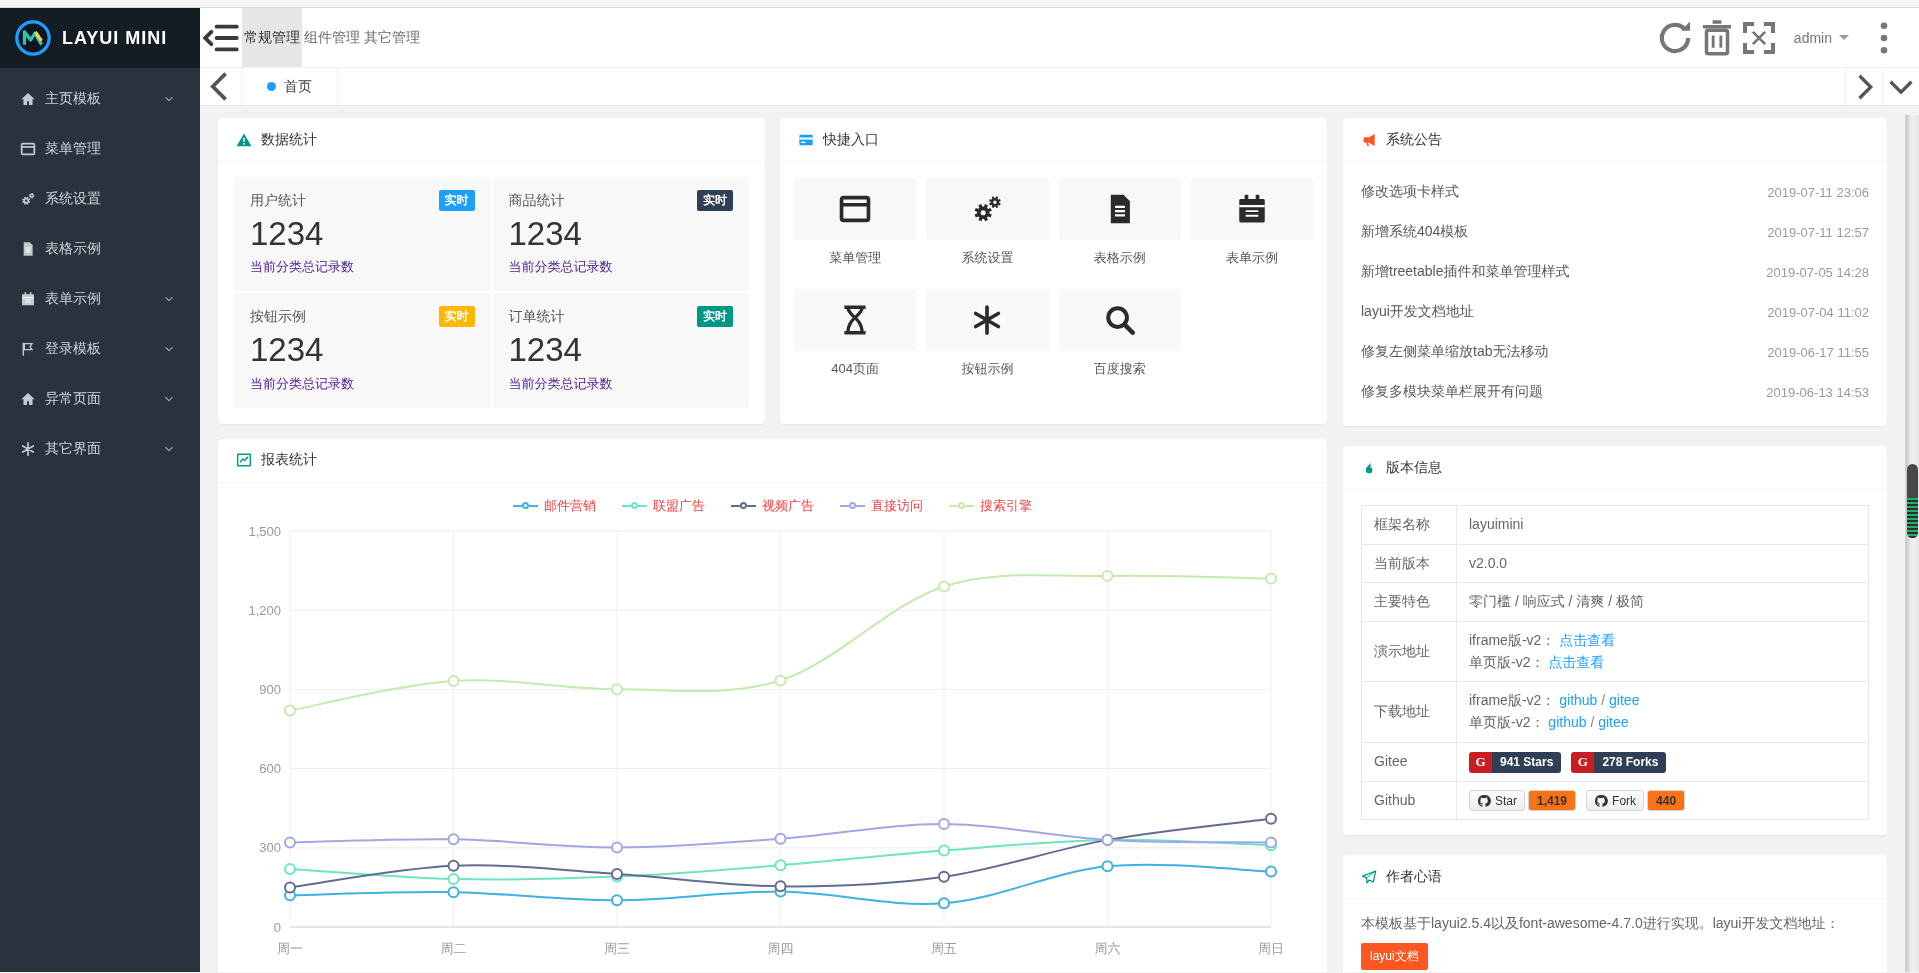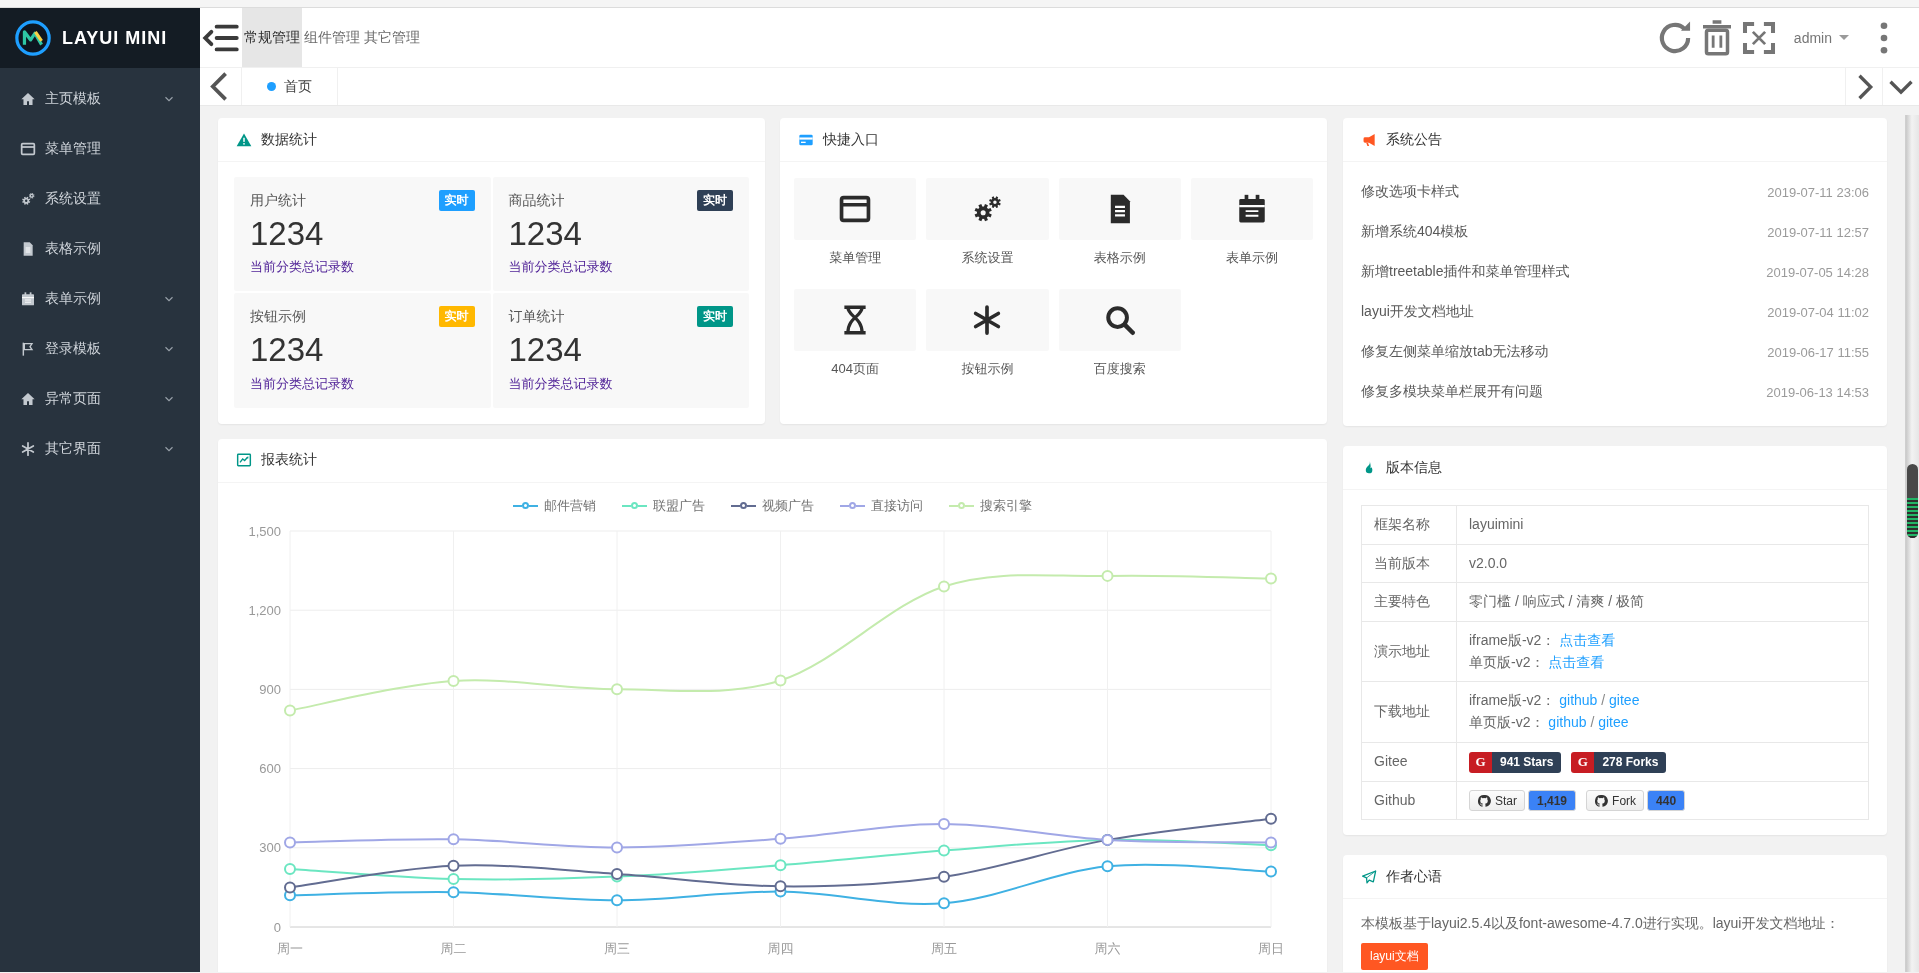--- a/index.html
+++ b/index.html
@@ -75,21 +75,21 @@
   
   .quick-grid { display:grid; grid-template-columns:repeat(4,1fr); gap:22px 10px; padding:16px 14px 18px; }
   .quick-cell { cursor:pointer; text-align:center; }
   .quick-box { height:62px; background:#f8f8f8; border-radius:2px; display:flex; align-items:center;
     justify-content:center; color:#2b2b2b; font-size:34px; }
   .quick-label { margin-top:9px; font-size:13px; color:#565656; }
 
   
   .chartcard { margin-top:15px; height:600px; }
   .legend { display:flex; justify-content:center; gap:26px; padding:14px 0 2px; }
-  .legend-item { display:flex; align-items:center; font-size:13px; color:#737373; cursor:pointer; }
+  .legend-item { display:flex; align-items:center; font-size:13px; color:#ef4444; cursor:pointer; }
   .lg-line { width:9px; height:2px; }
   .lg-dot { width:7px; height:7px; border-radius:50%; border:2px solid; background:#fff; }
   .legend-item .txt { margin-left:6px; }
 
   
   .notice-list { padding:10px 18px 14px; }
   .notice-row { height:40px; display:flex; align-items:center; justify-content:space-between; cursor:pointer; }
   .notice-title { font-size:14px; color:#595959; white-space:nowrap; overflow:hidden; }
   .notice-date { font-size:13px; color:#9b9b9b; flex:none; margin-left:10px; }
 
@@ -103,21 +103,21 @@
   .gitee-badge { display:inline-flex; height:21px; border-radius:3px; overflow:hidden; margin-right:10px;
     font-size:12px; font-weight:bold; cursor:pointer; vertical-align:middle; }
   .gitee-badge .g { width:23px; background:#c71d23; color:#fff; display:flex; align-items:center; justify-content:center;
     font-size:13px; font-family:"Liberation Serif",serif; }
   .gitee-badge .t { background:#2f4056; color:#fff; display:flex; align-items:center; padding:0 8px; }
   .gh-group { display:inline-flex; align-items:center; margin-right:10px; vertical-align:middle; }
   .gh-btn { display:inline-flex; align-items:center; gap:4px; height:21px; padding:0 7px;
     border:1px solid #d5d5d5; border-radius:3px; background:linear-gradient(#fcfcfc,#eee);
     font-size:12px; font-weight:normal; color:#333; cursor:pointer; }
   .gh-count { display:inline-flex; align-items:center; height:21px; padding:0 8px; margin-left:3px;
-    border:1px solid #d5d5d5; border-radius:3px; background:#3b82f6; font-size:12px; font-weight:bold; color:#333; cursor:pointer; }
+    border:1px solid #d5d5d5; border-radius:3px; background:#f97316; font-size:12px; font-weight:bold; color:#333; cursor:pointer; }
   .gh-btn .icon { font-size:14px; color:#333; }
 
   
   .author-card { margin-top:20px; height:200px; }
   .author-body { padding:12px 18px; font-size:14px; color:#666; line-height:1.8; }
   .doc-btn { display:inline-block; margin-top:6px; background:#FF5722; color:#fff; font-size:12px;
     padding:3px 9px; border-radius:2px; cursor:pointer; }
 
   
   .vscroll { position:absolute; right:0; top:107px; bottom:0; width:14px;

